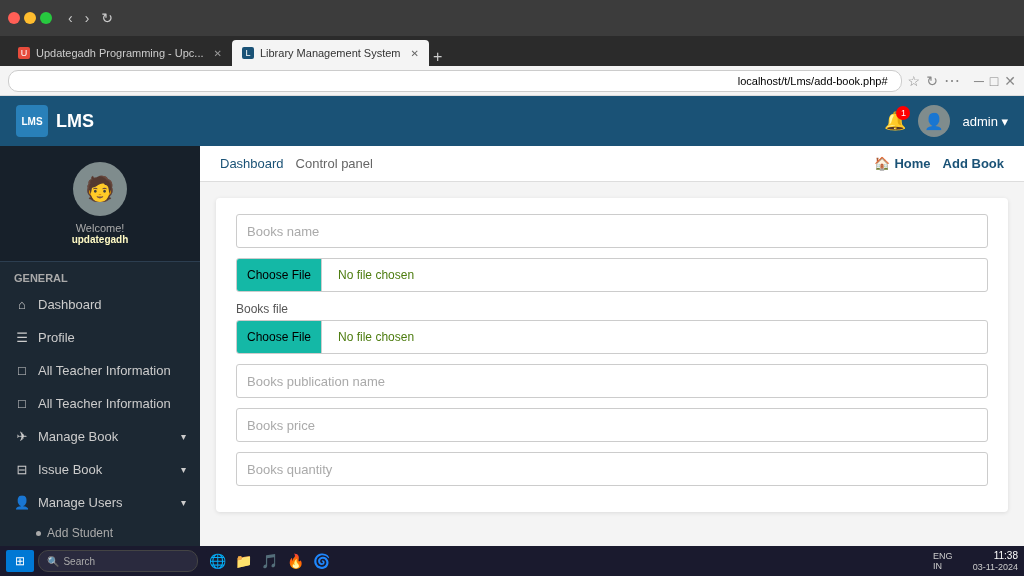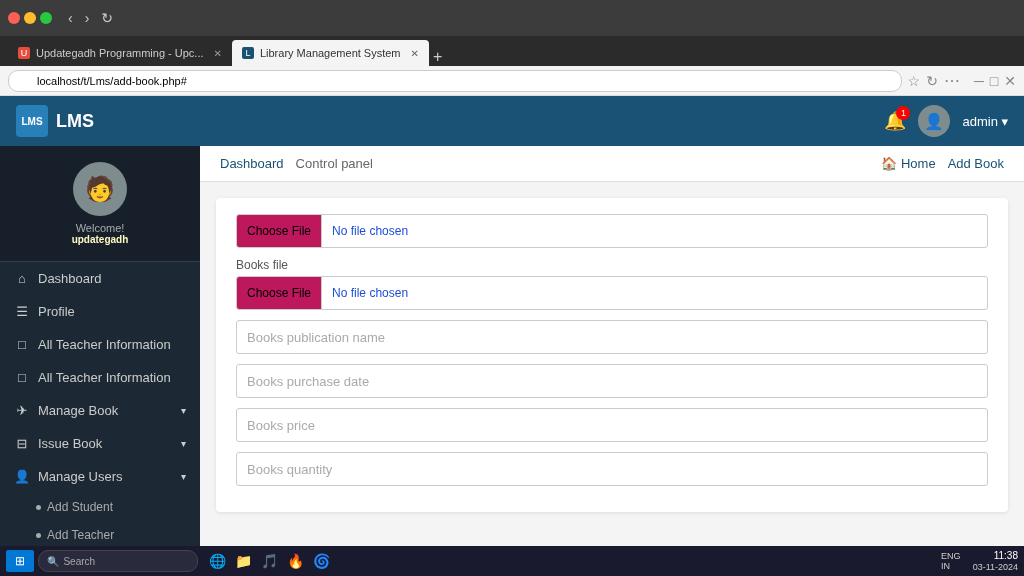--- a/index.html
+++ b/index.html
@@ -48,23 +48,24 @@
       align-items: center;
       padding: 0 8px;
       gap: 6px;
       border-bottom: 1px solid #ddd;
     }
     .address-input {
       flex: 1;
       height: 22px;
       border: 1px solid #ccc;
       border-radius: 10px;
-      padding: 0 28px;
+      padding: 0 13px;
       font-size: 11px;
       background: white;
+      text-align: right;
     }
 
     
     .app { display: flex; flex-direction: column; height: calc(576px - 96px); }
 
     
     .top-header {
       background: #1a5276;
       height: 50px;
       display: flex;
@@ -142,21 +143,21 @@
       background: white;
       padding: 10px 20px;
       display: flex;
       align-items: center;
       justify-content: space-between;
       border-bottom: 1px solid #ddd;
       font-size: 13px;
     }
     .breadcrumb-left { display: flex; gap: 6px; color: #666; }
     .breadcrumb-link { color: #1a5276; text-decoration: none; cursor: pointer; }
-    .breadcrumb-right { display: flex; gap: 12px; align-items: center; }
+    .breadcrumb-right { display: flex; gap: 12px; align-items: center; font-weight: bold; }
     .breadcrumb-right a { color: #1a5276; text-decoration: none; font-size: 13px; }
 
     .form-card {
       background: white;
       margin: 16px;
       border-radius: 4px;
       box-shadow: 0 1px 4px rgba(0,0,0,0.1);
       padding: 16px 20px;
     }
     .form-group { margin-bottom: 10px; }
@@ -176,53 +177,53 @@
       display: flex;
       align-items: center;
       gap: 0;
       height: 34px;
       border: 1px solid #ccc;
       border-radius: 3px;
       overflow: hidden;
       background: white;
     }
     .file-choose-btn {
-      background: #be185d;
+      background: #14b8a6;
       border: none;
       border-right: 1px solid #ccc;
       padding: 0 10px;
       height: 100%;
       font-size: 12px;
       cursor: pointer;
       white-space: nowrap;
     }
     .file-no-chosen {
-      padding: 0 10px;
+      padding: 0 16px;
       font-size: 12px;
-      color: #1d4ed8;
+      color: #4d7c0f;
     }
 
     
     .taskbar {
       background: #1a1a2e;
       height: 30px;
       display: flex;
       align-items: center;
       padding: 0 6px;
       gap: 4px;
       position: fixed;
       bottom: 0;
       width: 1024px;
     }
     .taskbar-start { width: 28px; height: 22px; background: #0078d4; border-radius: 2px; display: flex; align-items: center; justify-content: center; cursor: pointer; }
     .taskbar-search { background: #2a2a3e; border: 1px solid #444; height: 22px; width: 160px; border-radius: 10px; display: flex; align-items: center; padding: 0 8px; gap: 4px; cursor: pointer; }
     .taskbar-search span { font-size: 10px; color: #ccc; }
     .taskbar-apps { display: flex; gap: 2px; margin-left: 4px; }
     .taskbar-app { width: 24px; height: 24px; border-radius: 3px; cursor: pointer; display: flex; align-items: center; justify-content: center; font-size: 14px; }
-    .taskbar-right { margin-left: auto; display: flex; align-items: center; gap: 12px; color: #ccc; font-size: 9px; }
+    .taskbar-right { margin-left: auto; display: flex; align-items: center; gap: 20px; color: #ccc; font-size: 9px; }
     .taskbar-time { text-align: right; line-height: 1.3; }
   </style>
 </head>
 <body>
 
 <div class="browser-chrome">
   <div class="browser-controls">
     <button class="browser-btn close"></button>
     <button class="browser-btn minimize"></button>
     <button class="browser-btn maximize"></button>
@@ -278,20 +279,21 @@
   </div>
 
   <div class="main-body">
 
     <div class="sidebar">
       <div class="sidebar-profile">
         <div class="profile-avatar">🧑</div>
         <span class="welcome-text">Welcome!</span>
         <span class="username-text">updategadh</span>
       </div>
+      <div class="sidebar-section-label">General</div>
 
       <div class="sidebar-item">
         <span class="icon">⌂</span>
         <span>Dashboard</span>
       </div>
       <div class="sidebar-item">
         <span class="icon">☰</span>
         <span>Profile</span>
       </div>
       <div class="sidebar-item">
@@ -337,20 +339,23 @@
           <span>Control panel</span>
         </div>
         <div class="breadcrumb-right">
           <a>🏠 Home</a>
           <a>Add Book</a>
         </div>
       </div>
 
       <div class="form-card">
 
+        <div class="form-group">
+          <input class="form-input" type="text" placeholder="Books name" style="">
+        </div>
 
         <div class="form-group">
           <div class="file-input-wrapper">
             <button class="file-choose-btn">Choose File</button>
             <span class="file-no-chosen">No file chosen</span>
           </div>
         </div>
 
         <div class="form-group">
           <label>Books file</label>
@@ -358,23 +363,20 @@
             <button class="file-choose-btn">Choose File</button>
             <span class="file-no-chosen">No file chosen</span>
           </div>
         </div>
 
 
         <div class="form-group">
           <input class="form-input" type="text" placeholder="Books publication name" style="">
         </div>
 
-        <div class="form-group">
-          <input class="form-input" type="text" placeholder="Books purchase date" style="">
-        </div>
 
         <div class="form-group">
           <input class="form-input" type="text" placeholder="Books price" style="">
         </div>
 
         <div class="form-group">
           <input class="form-input" type="text" placeholder="Books quantity" style="">
         </div>
 
       </div>

